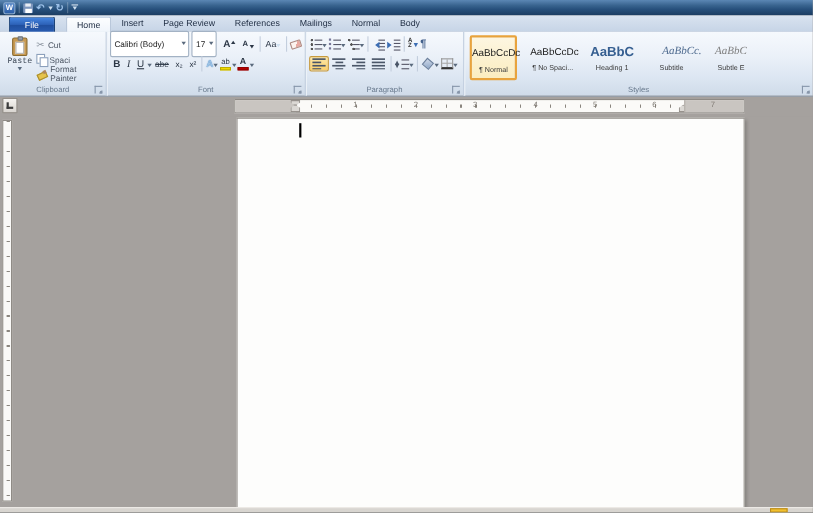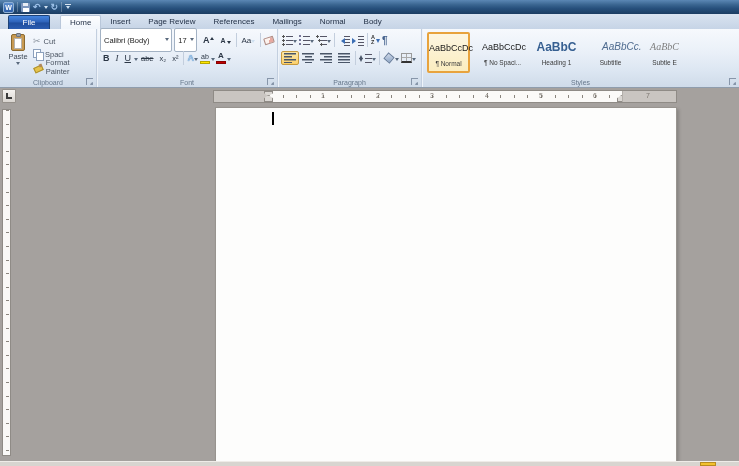--- a/index.html
+++ b/index.html
@@ -46,21 +46,21 @@
   .group { position:relative; height:100%; border-right:1px solid #c3cfdf; box-shadow:1px 0 0 #eef3f9; padding:3px 2px 13px 3px; }
   .group-label { position:absolute; left:0; right:0; bottom:1px; text-align:center; font-size:7px; color:#67788c; }
   .launcher { position:absolute; right:3px; bottom:2px; width:7px; height:7px;
     border-left:1px solid #8796aa; border-top:1px solid #8796aa; }
   .launcher::after { content:""; position:absolute; right:0; bottom:0;
     border:1.5px solid transparent; border-right:2.5px solid #8796aa; border-bottom:2.5px solid #8796aa; }
   .rbtn { display:flex; align-items:center; justify-content:center; border:1px solid transparent; border-radius:2px; }
   .vsep { width:1px; align-self:center; height:14px; background:#c3cedd; margin:0 2px; }
   
   .g-clipboard { width:97px; display:flex; }
-  .paste-btn { width:30px; display:flex; flex-direction:column; align-items:center; padding-top:2px; }
+  .paste-btn { width:30px; display:flex; flex-direction:column; align-items:center; padding-top:2px;font-family:Liberation Mono, monospace; }
   .clip-icon { position:relative; width:14px; height:17px; background:#c89a52; border:1px solid #8a6a30; border-radius:2px; }
   .clip-icon .clip { position:absolute; left:3.5px; top:-2px; width:5px; height:4px; background:#9aa0a8; border:1px solid #6e747c; border-radius:1px; }
   .clip-icon .paper { position:absolute; left:2px; top:3px; width:8px; height:11px; background:#fff; border:1px solid #b5b2ad; }
   .paste-label { font-size:7.5px; color:#3f4a58; margin-top:1px; }
   .paste-btn .dd { border-top-color:#5a6a7d; margin-top:1px; }
   .clip-small { flex:1; display:flex; flex-direction:column; justify-content:flex-start; gap:1px; padding-top:3px; }
   .small-cmd { display:flex; align-items:center; gap:3px; height:12px; font-size:7.5px; color:#4a5462; }
   .cut-glyph { font-size:9px; color:#8a939e; line-height:9px; }
   .copy-icon { position:relative; width:9px; height:10px; }
   .copy-icon::before, .copy-icon::after { content:""; position:absolute; width:6px; height:7px; background:#fff; border:1px solid #8ca0bc; }
@@ -135,21 +135,21 @@
   
   .g-styles { flex:1; overflow:hidden; }
   .gallery { display:flex; gap:11px; padding-left:2px; }
   .style-item { width:43px; height:41px; padding-top:3px; border:1px solid transparent; border-radius:2px; text-align:center; flex:none; }
   .style-item.selected { border:2px solid #e8a33d; background:linear-gradient(180deg,#fdf6e1,#fbedc0); }
   .style-prev { display:block; height:22px; line-height:22px; font-size:9px; color:#1a1a1a; white-space:nowrap; }
   .style-name { display:block; font-size:6.5px; color:#3a3a3a; margin-top:1px; white-space:nowrap; }
   .sp-h1 { font-weight:bold; color:#365f91; font-size:12px; }
   .sp-h2 { font-weight:bold; color:#4f81bd; font-size:11px; }
   .sp-title { font-family:"Liberation Serif",serif; color:#17365d; font-size:16px; }
-  .sp-sub { font-family:Liberation Sans, sans-serif; font-style:italic; color:#4f6b8f; font-size:10px;margin-left:12px; }
+  .sp-sub { font-family:Liberation Serif, serif; font-style:italic; color:#4f6b8f; font-size:10px;margin-left:12px; }
   .sp-subtle { font-family:"Liberation Serif",serif; font-style:italic; color:#7f7f7f; font-size:10px; }
   
   .rulerzone { position:relative; height:18px; background:#a5a19e; }
   .tabsel { position:absolute; left:2px; top:1px; width:14px; height:14px;
     background:linear-gradient(#f5f3f0,#d9d5d0); border:1px solid #96918b; border-radius:1px; }
   .tabsel .ltab { display:block; width:6px; height:6px; margin:3px auto 0; border-left:2px solid #3c3c3c; border-bottom:2px solid #3c3c3c; }
   .hruler { position:absolute; left:213px; top:2px; width:464px; height:13px; display:flex;
     border:1px solid #8f8b86; background:#fbfaf8; }
   .hseg { height:100%; } 
   .hseg.gray { background:#c9c5c1; }

